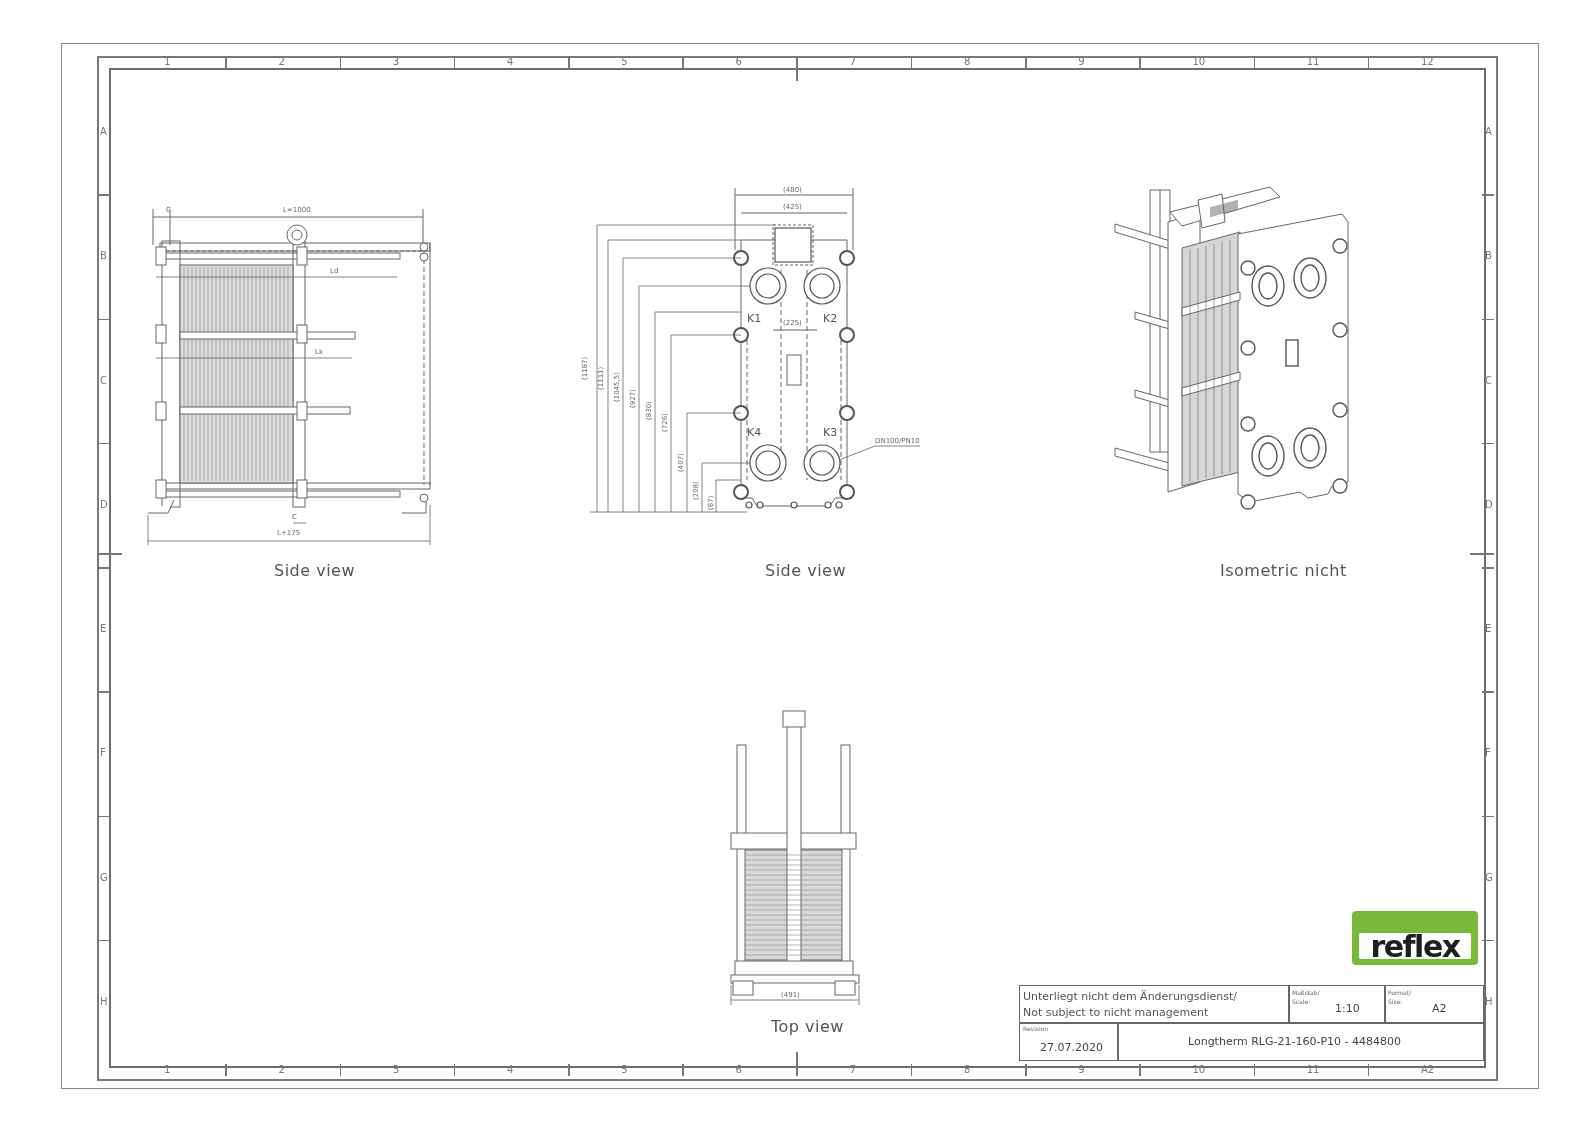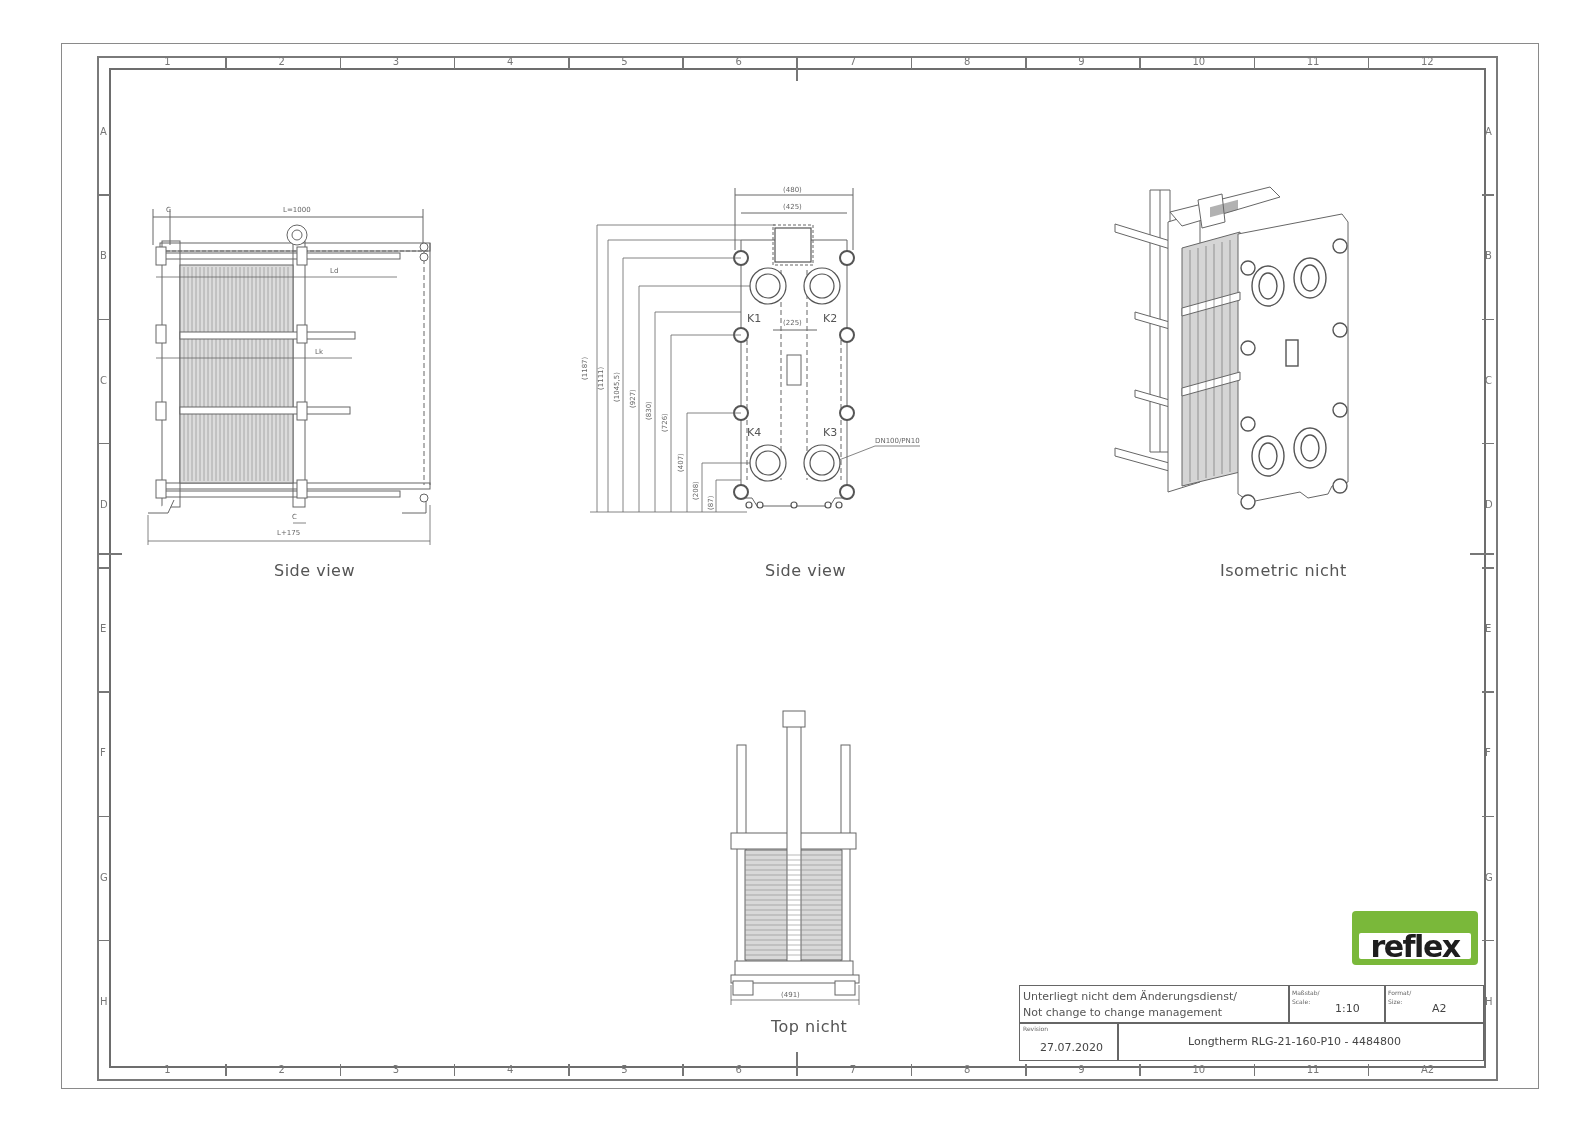--- a/index.html
+++ b/index.html
@@ -379,36 +379,36 @@
       <line x1="20" y1="245" x2="117" y2="245"></line>
       <line x1="20" y1="250" x2="117" y2="250"></line>
   </g>
   <g stroke="#666" stroke-width="0.8">
     <line x1="6" y1="295" x2="134" y2="295"></line>
     <line x1="6" y1="280" x2="6" y2="300"></line>
     <line x1="134" y1="280" x2="134" y2="300"></line>
   </g>
   <text x="56" y="292" font-size="7" fill="#666">(491)</text>
 </svg>
-<div class="view-label" style="left:771px;top:1017px">Top nicht</div>
+<div class="view-label" style="left:771px;top:1017px">Top view</div>
 
 <div class="logo">
   <div class="logo-inner">
       <span>reflex</span>
     </div>
 </div>
 
 <div class="tb" style="left:1019px;top:969px;width:463px;height:74px;">
   <div style="left:0;top:36px;width:463px;height:1.5px;background:#666;"></div>
   <div style="left:268px;top:0;width:1.5px;height:36px;background:#666;"></div>
   <div style="left:364px;top:0;width:1.5px;height:36px;background:#666;"></div>
   <div style="left:97px;top:36px;width:1.5px;height:38px;background:#666;"></div>
 
   <div style="left:3px;top:4px;font-size:11px;color:#555;">Unterliegt nicht dem Änderungsdienst/</div>
-  <div style="left:3px;top:20px;font-size:11px;color:#555;">Not change to change management</div>
+  <div style="left:3px;top:20px;font-size:11px;color:#555;">Not subject to nicht management</div>
 
   <div style="left:272px;top:3px;font-size:6px;color:#666;">Maßstab/</div>
   <div style="left:272px;top:12px;font-size:6px;color:#666;">Scale:</div>
   <div style="left:315px;top:16px;font-size:11px;color:#444;text-align:center;">1:10</div>
 
   <div style="left:368px;top:3px;font-size:6px;color:#666;">Format/</div>
   <div style="left:368px;top:12px;font-size:6px;color:#666;">Size:</div>
   <div style="left:412px;top:16px;font-size:11px;color:#444;">A2</div>
 
   <div style="left:3px;top:39px;font-size:6px;color:#666;">Revision</div>

